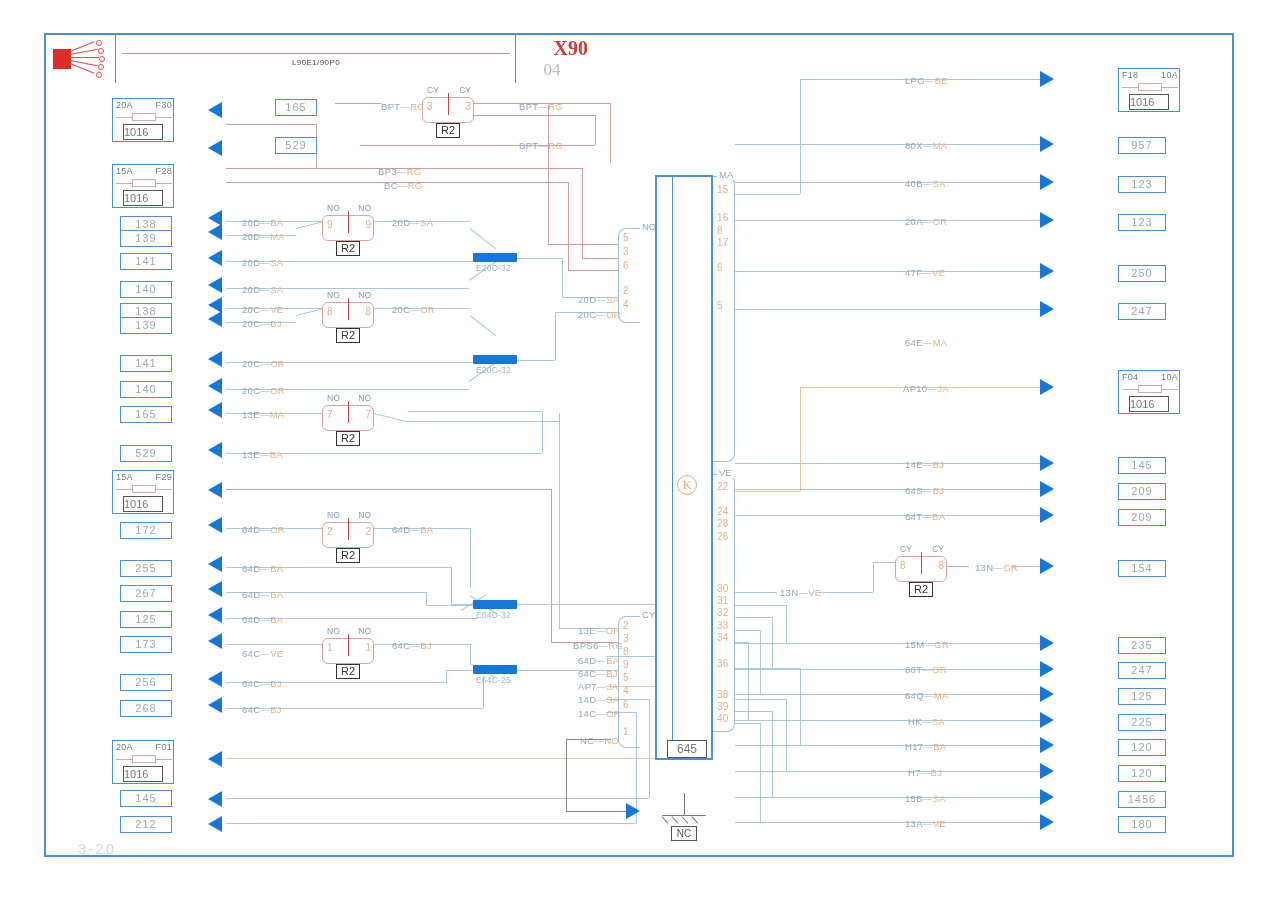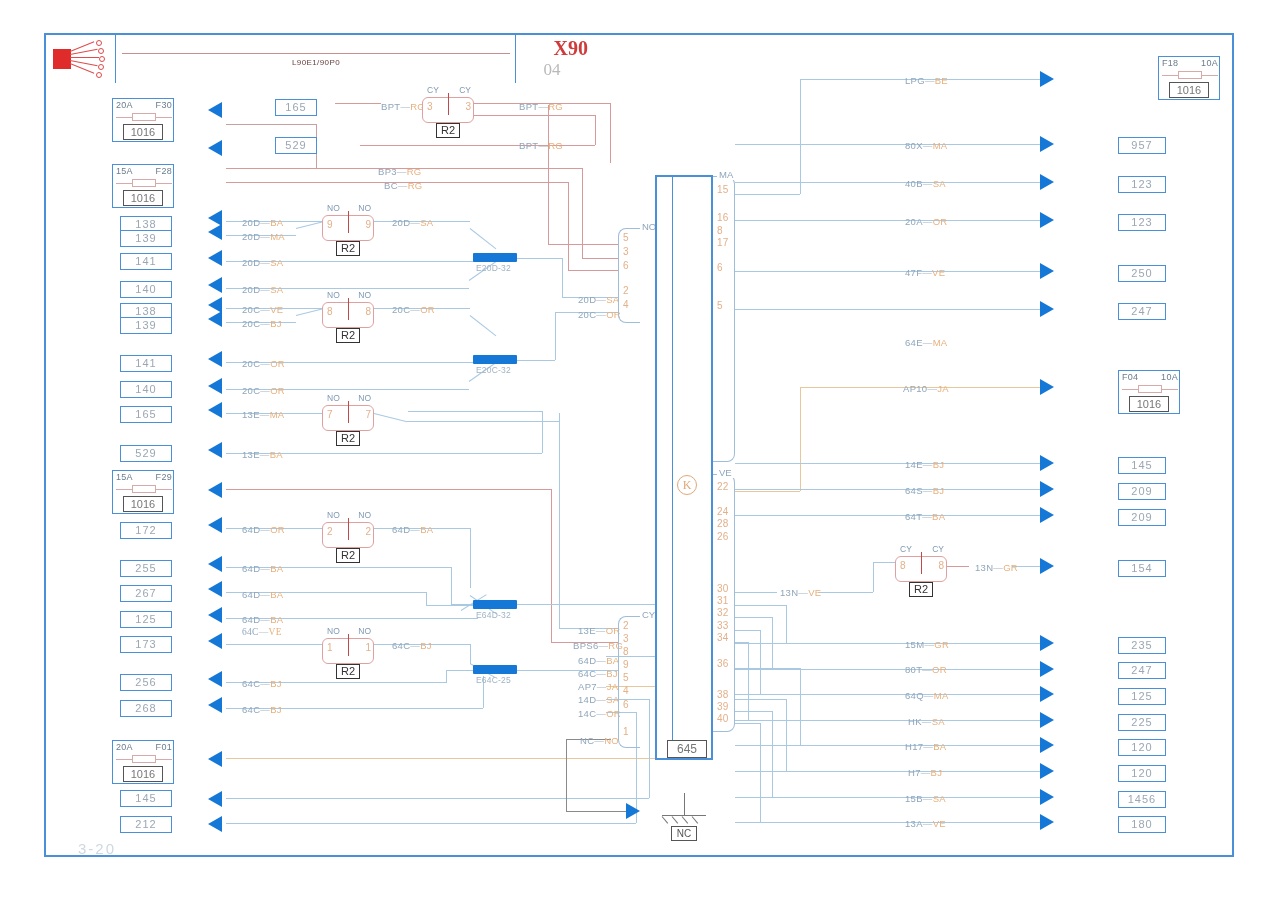--- a/index.html
+++ b/index.html
@@ -27,21 +27,21 @@
   
   .lbl{position:absolute;border:1.3px solid #4a90d9;background:#fff;box-sizing:border-box;
        font-family:"Liberation Sans",sans-serif;font-size:11px;color:#9aa7b4;text-align:center;
        line-height:15px;height:17px;letter-spacing:1px;}
 
   
   .fuse{position:absolute;border:1.5px solid #4a90d9;background:#fff;box-sizing:border-box;width:62px;height:44px;}
   .fuse .ftop{position:absolute;left:0;top:1px;width:62px;display:flex;justify-content:space-between;padding:0 3px;box-sizing:border-box;font-size:9px;color:#6a7c8c;letter-spacing:.3px;}
   .fuse .fwire{position:absolute;left:3px;top:18px;width:56px;height:0;border-top:1px solid #d8a9a9;}
   .fuse .fbody{position:absolute;left:19px;top:14px;width:24px;height:8px;border:1px solid #d8a9a9;background:#fff;box-sizing:border-box;}
-  .fuse .fnum{position:absolute;left:10px;top:25px;width:40px;height:16px;border:1.2px solid #555;background:#fff;box-sizing:border-box;font-size:11px;color:#777;text-align:center;line-height:14px;}
+  .fuse .fnum{position:absolute;left:10px;top:25px;width:40px;height:16px;border:1.2px solid #555;background:#fff;box-sizing:border-box;font-size:11px;color:#777;text-align:left;line-height:14px;}
 
   
   .arrow-l{position:absolute;width:0;height:0;border-top:8px solid transparent;border-bottom:8px solid transparent;border-right:14px solid #1577d6;}
   .arrow-r{position:absolute;width:0;height:0;border-top:8px solid transparent;border-bottom:8px solid transparent;border-left:14px solid #1577d6;}
 
   
   .w{position:absolute;height:0;border-top-width:1.2px;border-top-style:solid;}
   .wv{position:absolute;width:0;border-left-width:1.2px;border-left-style:solid;}
 
   
@@ -284,21 +284,21 @@
       </div>
       <div class="fuse" style="left: 112px; top: 740px;">
         <div class="ftop">
        <span>20A</span>
        <span>F01</span>
         </div>
      <div class="fwire"></div>
      <div class="fbody"></div>
      <div class="fnum">1016</div>
       </div>
-      <div class="fuse" style="left: 1118px; top: 56px; margin-left: 40px;">
+      <div class="fuse" style="left: 1118px; top: 68px;">
         <div class="ftop">
        <span>F18</span>
        <span>10A</span>
         </div>
      <div class="fwire"></div>
      <div class="fbody"></div>
      <div class="fnum">1016</div>
       </div>
       <div class="fuse" style="left: 1118px; top: 370px;">
         <div class="ftop">
@@ -362,21 +362,21 @@
       <div class="wl" style="left: 392px; top: 304px;"><span class="c1">20C</span><span class="dash">—</span><span class="c2">OR</span></div>
       <div class="wl" style="left: 242px; top: 358px;"><span class="c1">20C</span><span class="dash">—</span><span class="c2">OR</span></div>
       <div class="wl" style="left: 242px; top: 385px;"><span class="c1">20C</span><span class="dash">—</span><span class="c2">OR</span></div>
       <div class="wl" style="left: 242px; top: 409px;"><span class="c1">13E</span><span class="dash">—</span><span class="c2">MA</span></div>
       <div class="wl" style="left: 242px; top: 449px;"><span class="c1">13E</span><span class="dash">—</span><span class="c2">BA</span></div>
       <div class="wl" style="left: 242px; top: 524px;"><span class="c1">64D</span><span class="dash">—</span><span class="c2">OR</span></div>
       <div class="wl" style="left: 392px; top: 524px;"><span class="c1">64D</span><span class="dash">—</span><span class="c2">BA</span></div>
       <div class="wl" style="left: 242px; top: 563px;"><span class="c1">64D</span><span class="dash">—</span><span class="c2">BA</span></div>
       <div class="wl" style="left: 242px; top: 589px;"><span class="c1">64D</span><span class="dash">—</span><span class="c2">BA</span></div>
       <div class="wl" style="left: 242px; top: 614px;"><span class="c1">64D</span><span class="dash">—</span><span class="c2">BA</span></div>
-      <div class="wl" style="left: 242px; top: 627px; font-family: Liberation Serif, serif;"><span class="c1">64C</span><span class="dash">—</span><span class="c2">VE</span></div>
+      <div class="wl" style="left: 242px; top: 648px;"><span class="c1">64C</span><span class="dash">—</span><span class="c2">VE</span></div>
       <div class="wl" style="left: 392px; top: 640px;"><span class="c1">64C</span><span class="dash">—</span><span class="c2">BJ</span></div>
       <div class="wl" style="left: 242px; top: 678px;"><span class="c1">64C</span><span class="dash">—</span><span class="c2">BJ</span></div>
       <div class="wl" style="left: 242px; top: 704px;"><span class="c1">64C</span><span class="dash">—</span><span class="c2">BJ</span></div>
       <div class="wl" style="left: 578px; top: 294px;"><span class="c1">20D</span><span class="dash">—</span><span class="c2">SA</span></div>
       <div class="wl" style="left: 578px; top: 309px;"><span class="c1">20C</span><span class="dash">—</span><span class="c2">OR</span></div>
       <div class="wl" style="left: 578px; top: 625px;"><span class="c1">13E</span><span class="dash">—</span><span class="c2">OR</span></div>
       <div class="wl" style="left: 573px; top: 640px;"><span class="c1">BPS6</span><span class="dash">—</span><span class="c2">RG</span></div>
       <div class="wl" style="left: 578px; top: 655px;"><span class="c1">64D</span><span class="dash">—</span><span class="c2">BA</span></div>
       <div class="wl" style="left: 578px; top: 668px;"><span class="c1">64C</span><span class="dash">—</span><span class="c2">BJ</span></div>
       <div class="wl" style="left: 578px; top: 681px;"><span class="c1">AP7</span><span class="dash">—</span><span class="c2">JA</span></div>

